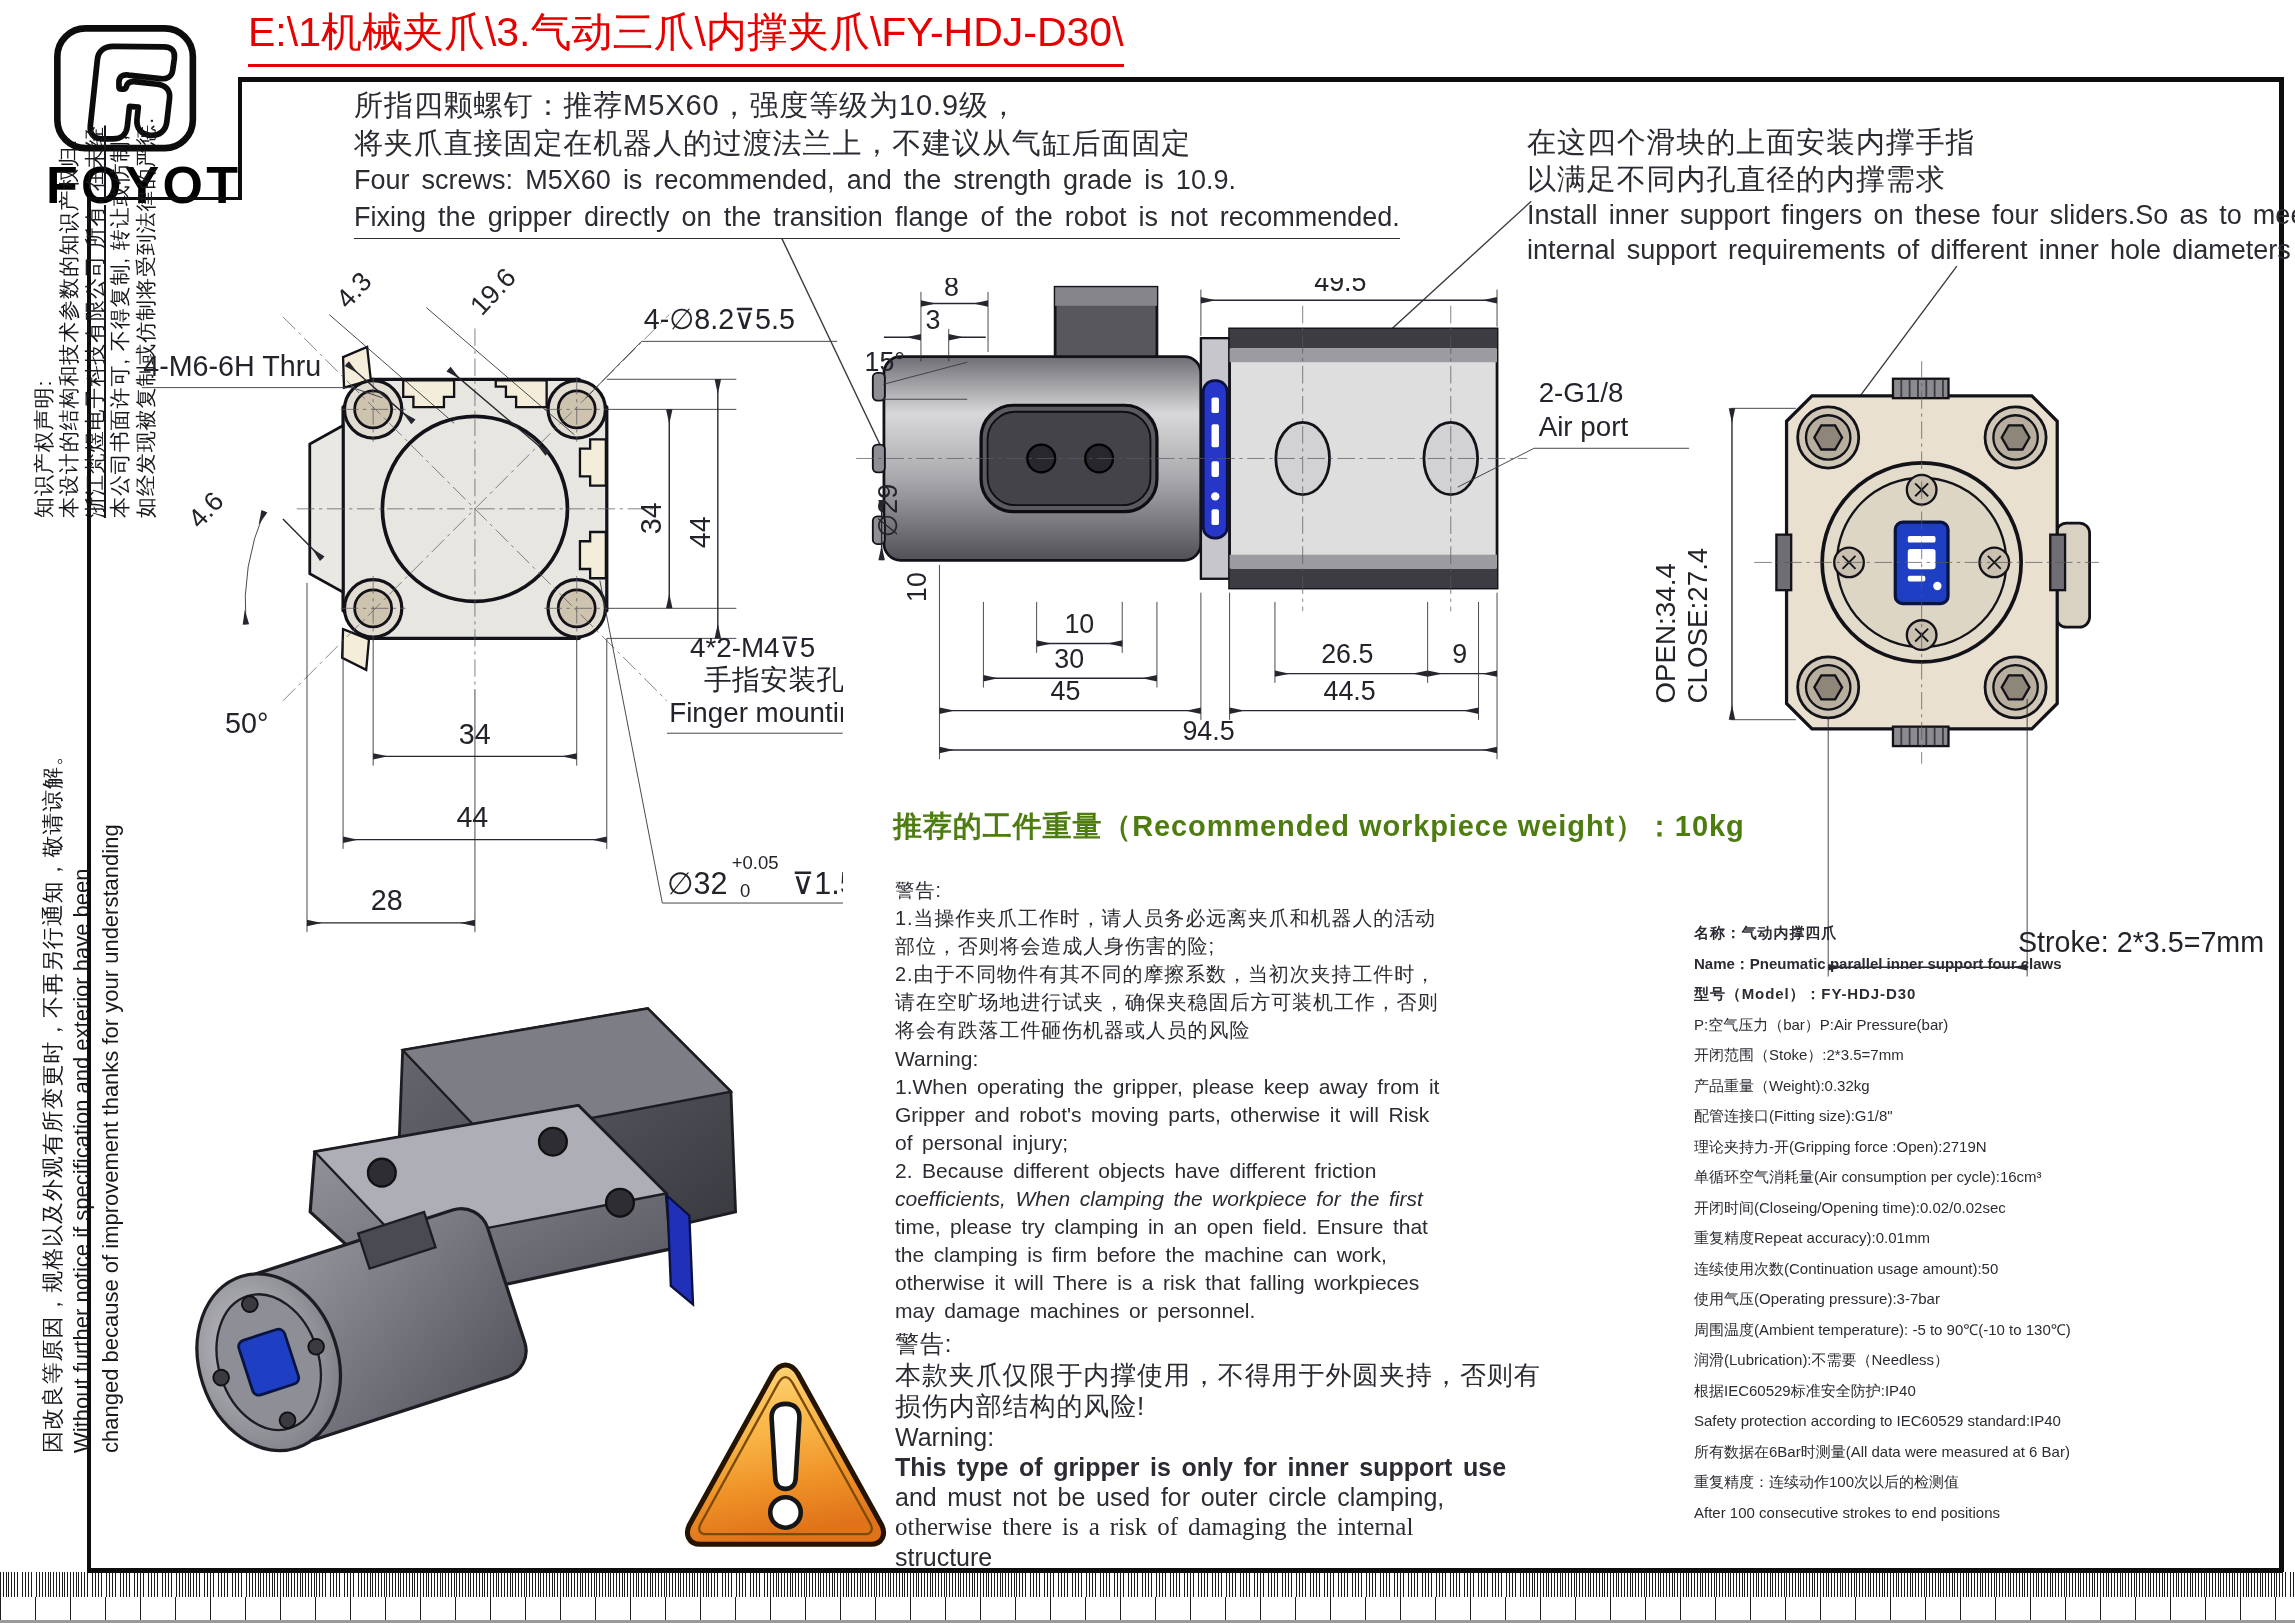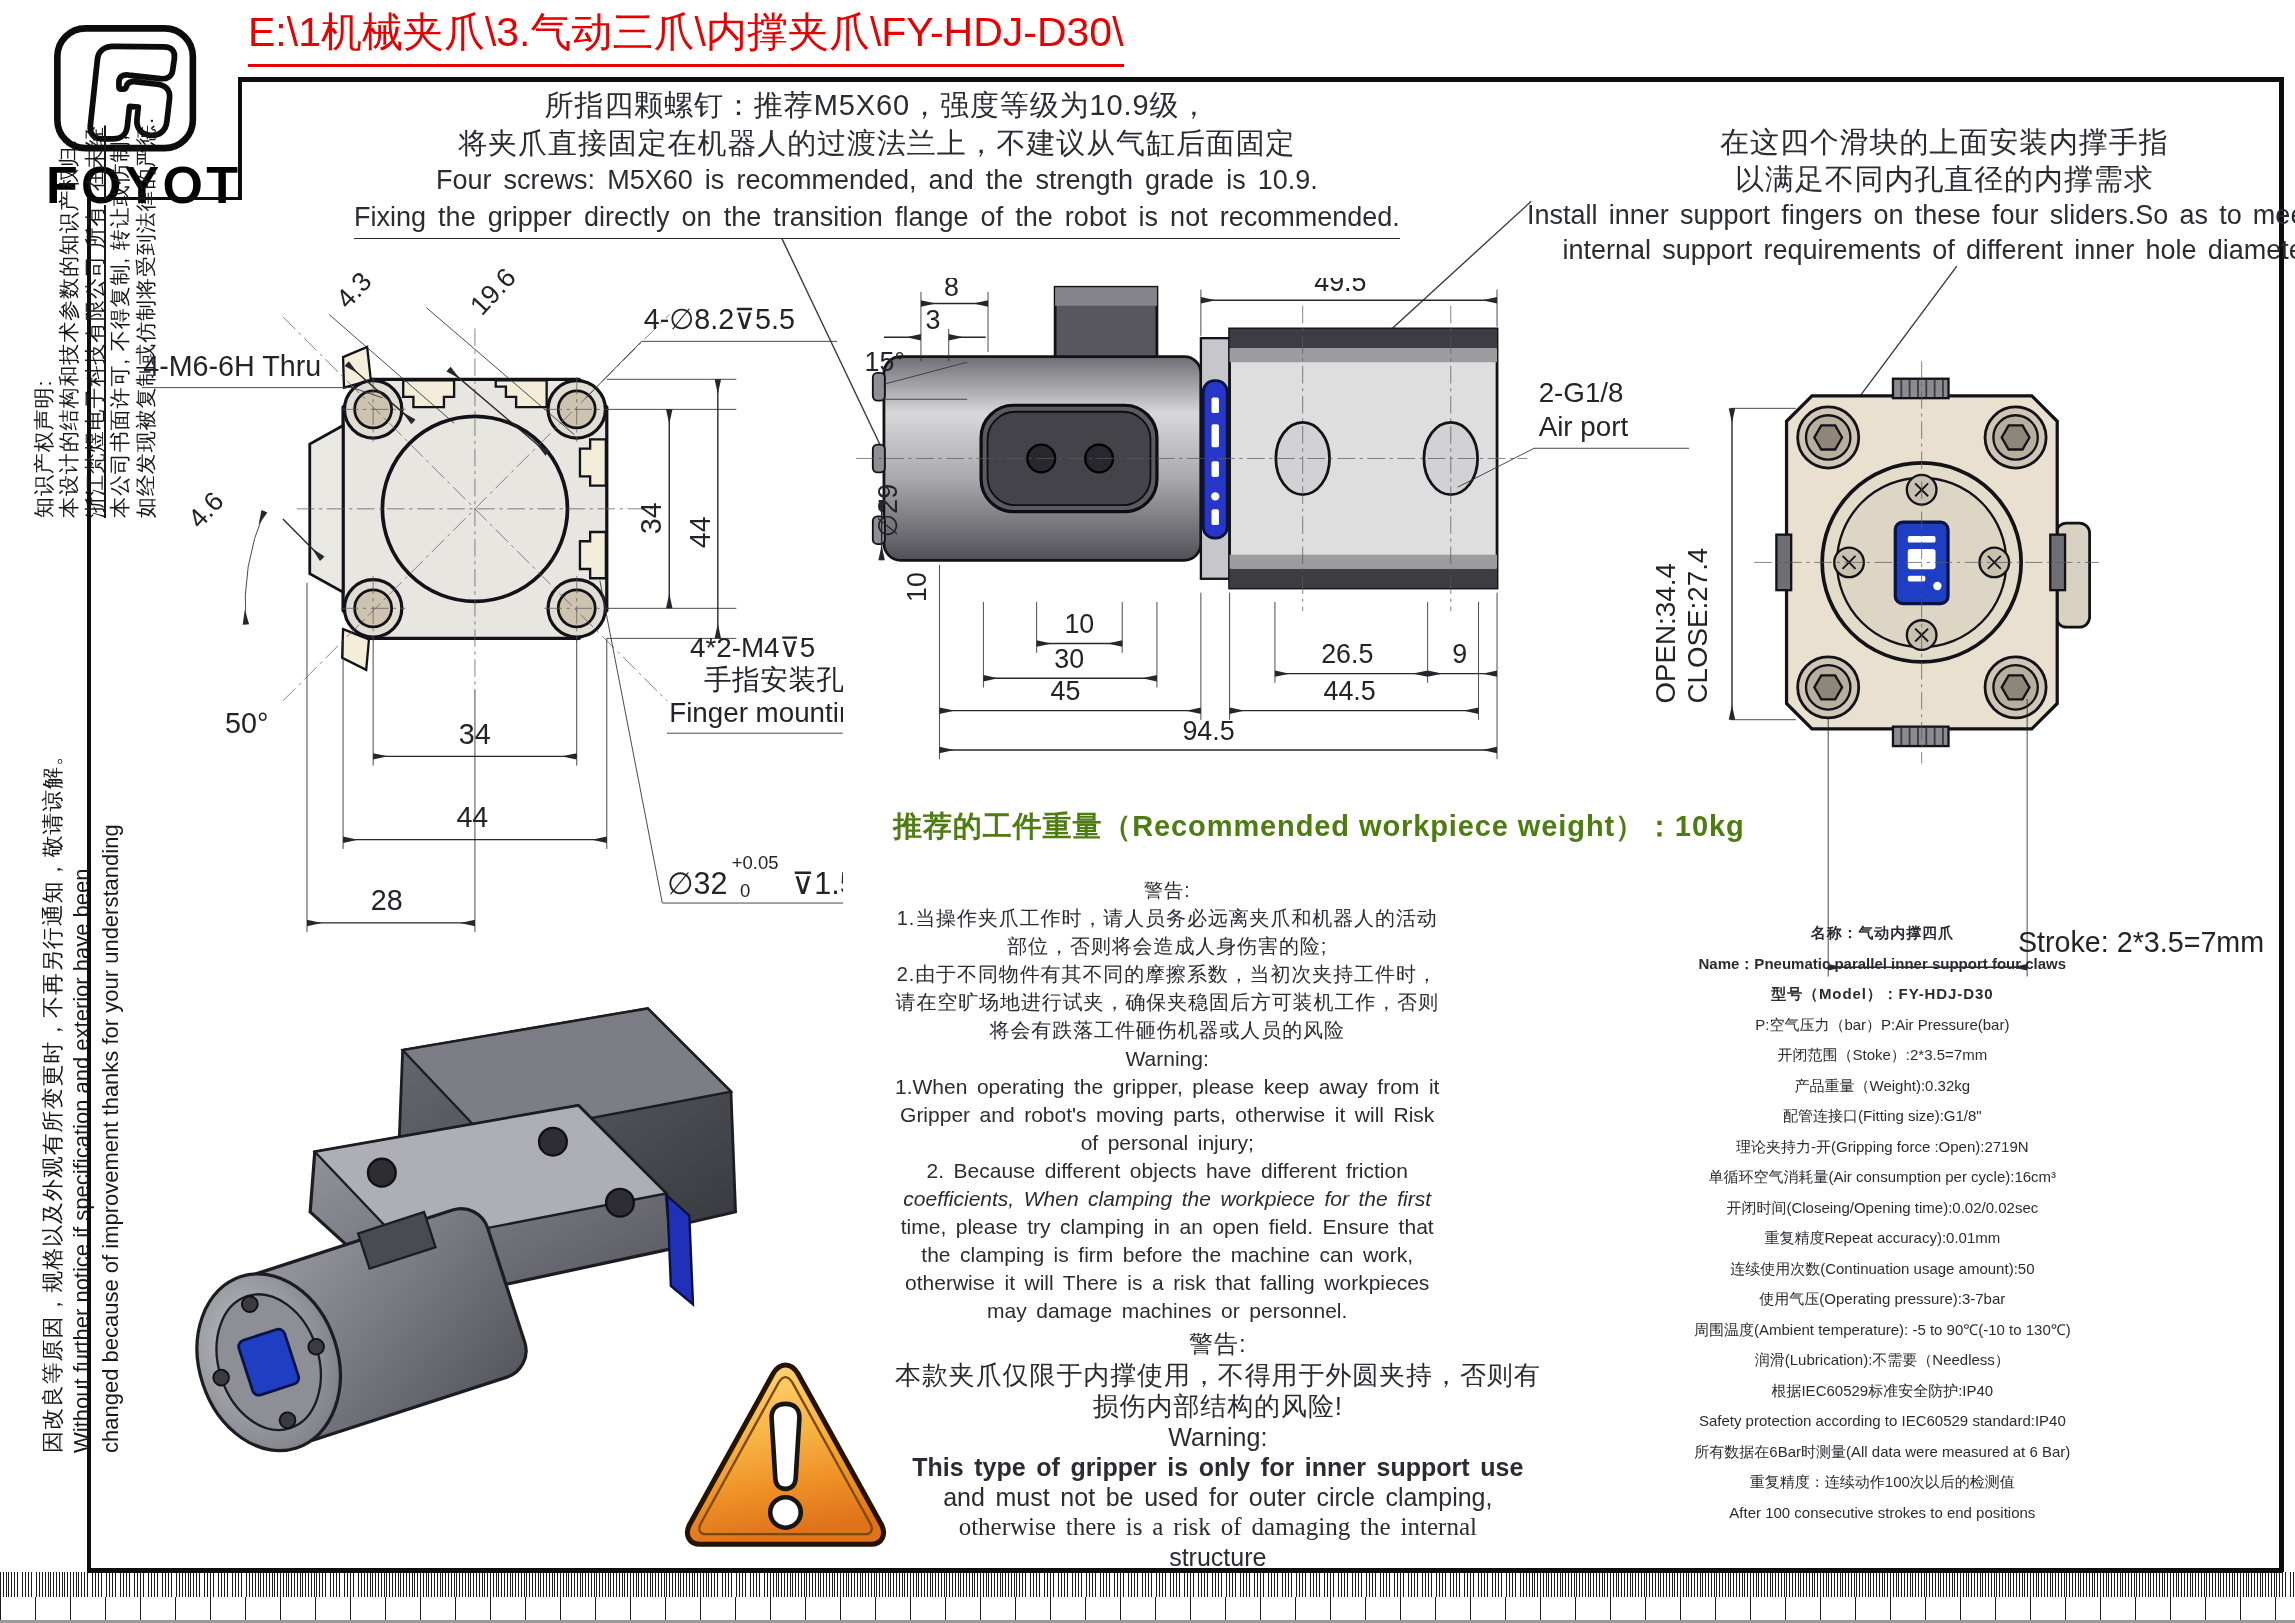--- a/index.html
+++ b/index.html
@@ -1,20 +1,20 @@
 <!DOCTYPE html>
 <html style="font-size:7.4px"><head>
 <meta charset="utf-8">
 <style>
   html,body{margin:0;padding:0;background:#ffffff;}
   .page{position:relative;width:2295px;height:1623px;background:#fff;overflow:hidden;
         font-family:"Liberation Sans",sans-serif;color:#26262e;}
   .abs{position:absolute;}
   .bar{position:absolute;background:#0d0d0d;}
-  .cadtext{color:#2b2b33;font-weight:400;text-align:center;}
+  .cadtext{color:#2b2b33;font-weight:400;}
   .cn{letter-spacing:0.9px;}
   svg text{font-family:"Liberation Sans",sans-serif;fill:#23232b;}
   .dimline{stroke:#26262e;stroke-width:3;}
   .extline{stroke:#26262e;stroke-width:1.8;}
   .cline{stroke:#5a5a60;stroke-width:1.6;stroke-dasharray:38 10 7 10;}
   .thin{stroke:#3a3a42;stroke-width:2;}
   .vertblock{position:absolute;transform-origin:0 0;transform:rotate(-90deg);white-space:nowrap;}
   .vertblock div{white-space:nowrap;}
   .ruler-fine{height:25px;background:repeating-linear-gradient(90deg,#1c1c1c 0 0.9px,transparent 0.9px 2.8px);}
   .ruler-coarse{height:23px;background:repeating-linear-gradient(90deg,#1c1c1c 0 0.9px,transparent 0.9px 35px);}

